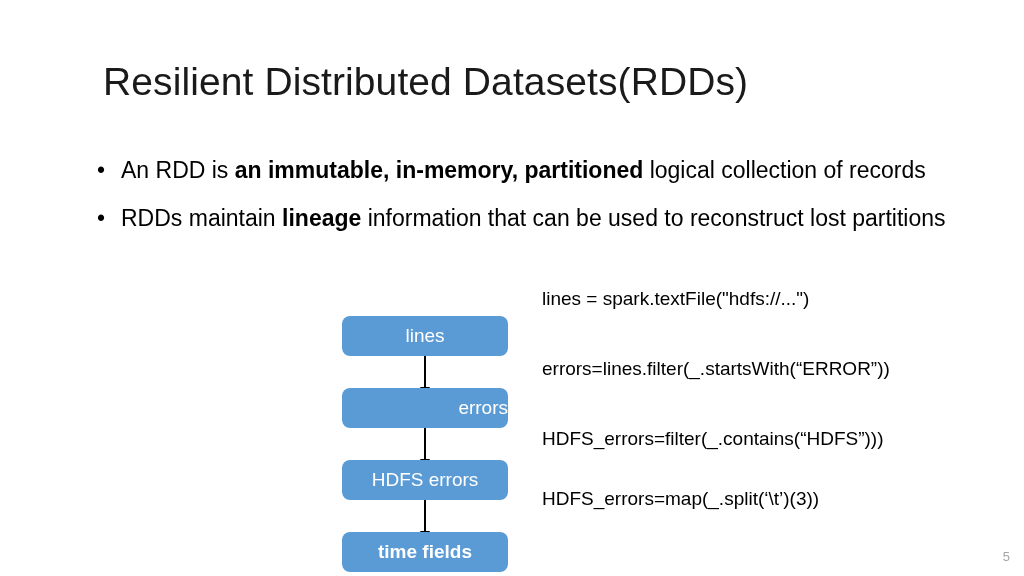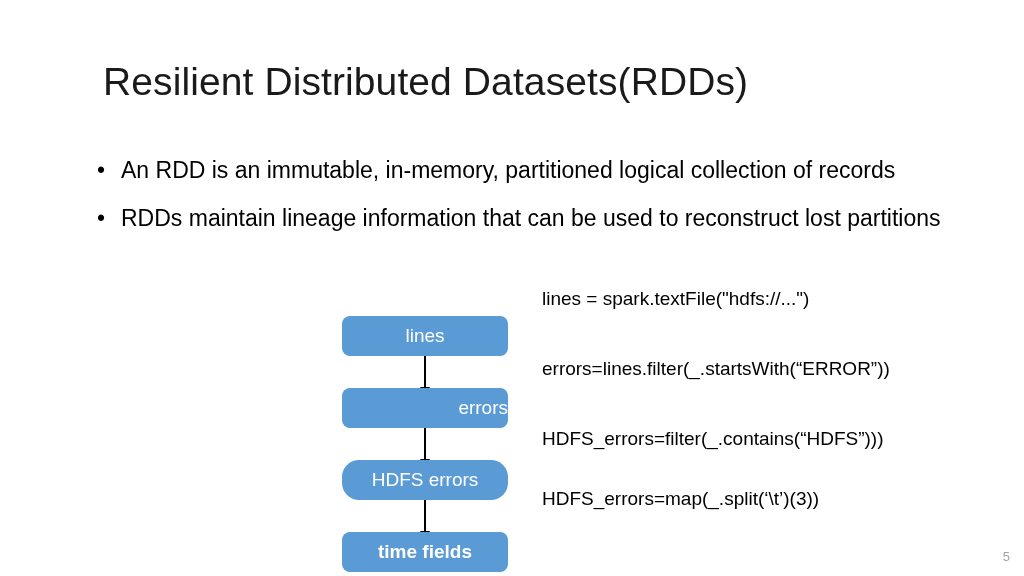--- a/index.html
+++ b/index.html
@@ -47,21 +47,21 @@
     color: #000000;
     margin-bottom: 15px;
   }
   .bullet .dot {
     position: absolute;
     left: 6px;
     top: 0px;
     font-size: 23px;
     line-height: 33px;
   }
-  .bullet b { font-weight: normal; }
+  .bullet b { font-weight: bold; }
 
   
   #flow {
     position: absolute;
     left: 317px;
     top: 316px;
     width: 166px;
     height: 260px;
   }
   .node {
@@ -72,21 +72,21 @@
     background: #5B9BD5;
     border-radius: 8px;
     color: #ffffff;
     font-size: 19px;
     line-height: 40px;
     text-align: center;
     box-sizing: border-box;
   }
   .node-0 { top: 0px; }
   .node-1 { top: 72px; text-align: right; }
-  .node-2 { top: 144px; border-radius: 17px; }
+  .node-2 { top: 144px; }
   .node-3 { top: 216px; font-weight: bold; }
 
   .connector {
     position: absolute;
     left: 82px;
     width: 2px;
     height: 32px;
     background: #000000;
   }
   .connector::after {

